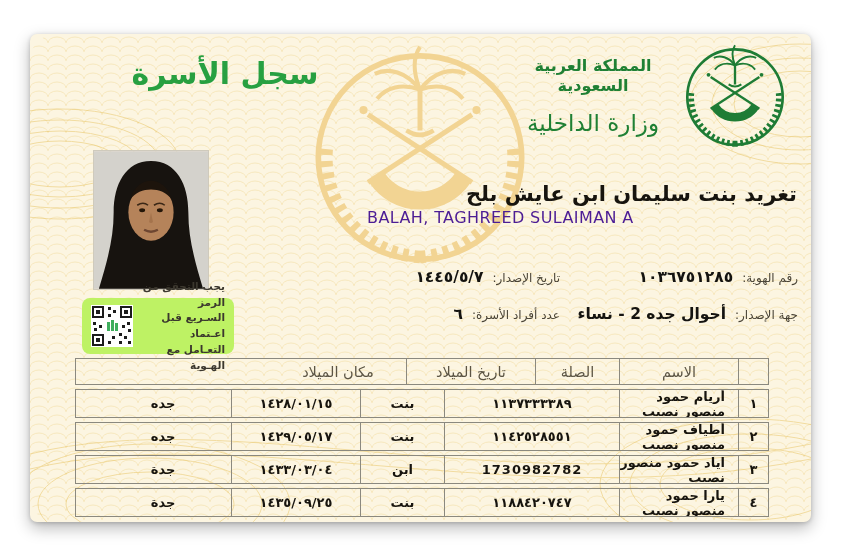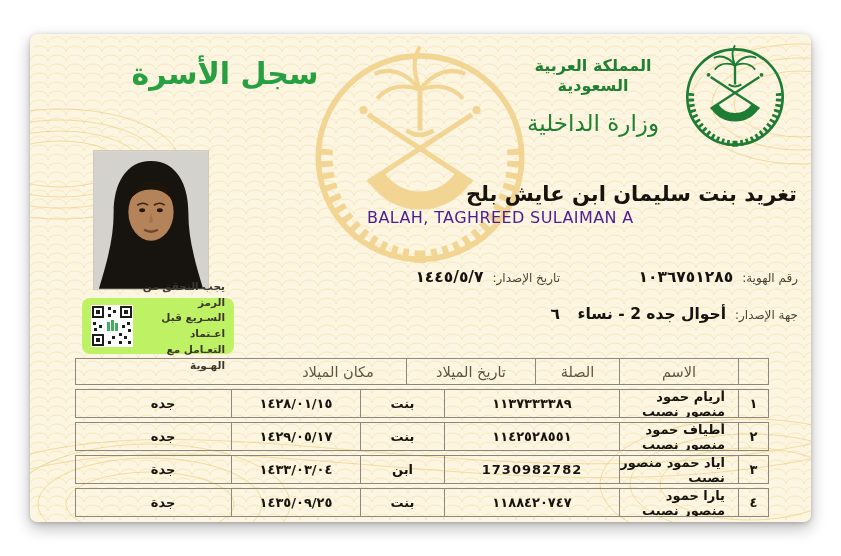--- a/index.html
+++ b/index.html
@@ -146,20 +146,21 @@
   </div>
   <div class="abs fg fg-date">
     <span class="lbl">تاريخ الإصدار:</span>
     <span class="val">١٤٤٥/٥/٧</span>
   </div>
   <div class="abs fg fg-issuer">
     <span class="lbl">جهة الإصدار:</span>
     <span class="val" style="letter-spacing:0;">أحوال جده 2 - نساء</span>
   </div>
   <div class="abs fg fg-count">
+    <span class="lbl">عدد أفراد الأسرة:</span>
     <span class="val">٦</span>
   </div>
 
   <div class="abs qrbox">
     <div class="qrtext">
       <div>يجب التحقق من الرمز</div>
       <div>السـريع قبل اعـتماد</div>
       <div>التعـامل مع الهـوية</div>
     </div>
     <svg class="qrcode" viewBox="0 0 42 42">

